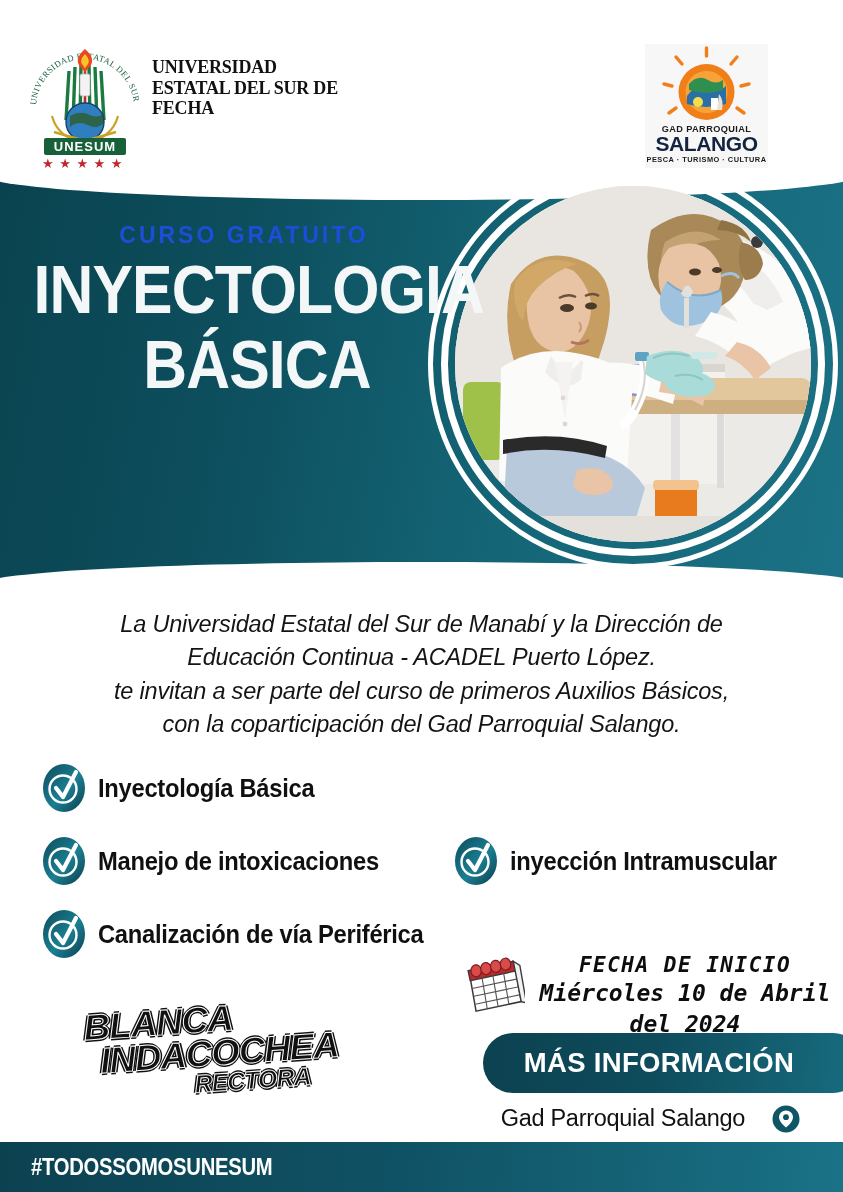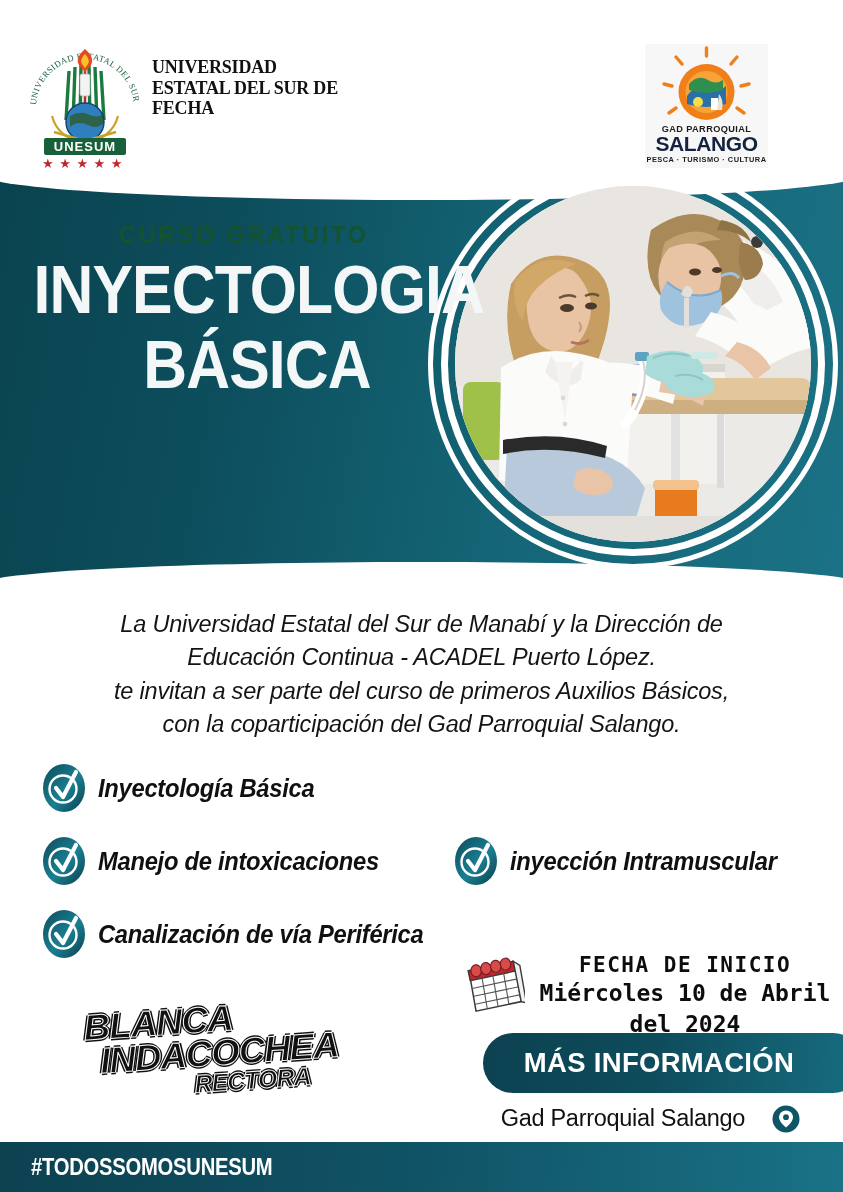--- a/index.html
+++ b/index.html
@@ -44,21 +44,21 @@
   }
   .hero-curve-bottom{
     position:absolute;left:0;bottom:-1px;width:843px;height:22px;
     background:#ffffff;
     border-radius:50% 50% 0 0/100% 100% 0 0;
     transform:scaleX(1.04);
   }
   .hero-text{position:absolute;left:0;top:0;width:470px;z-index:6;}
   .kicker{
     margin:47px 0 8px 0;text-align:center;
-    color:#14532d;font-weight:bold;font-size:23px;letter-spacing:3.0px;
+    color:#1d4ed8;font-weight:bold;font-size:23px;letter-spacing:3.0px;
     padding-left:18px;
   }
   .title-1{
     margin:6px 0 0 0;text-align:center;
     color:#f4f7f7;font-weight:bold;font-size:69px;line-height:0.97;
     letter-spacing:-1px;
     transform:scaleX(0.88);transform-origin:center;
     padding-left:6px;
   }
   .title-2{
@@ -92,21 +92,21 @@
     position:absolute;left:46px;top:608px;width:751px;
     text-align:center;color:#141414;
     font-size:23.5px;line-height:1.42;font-weight:normal;
     letter-spacing:-0.2px;
   }
   .lead span{display:block;font-style:italic;}
 
   
   .checks{position:absolute;left:40px;top:762px;width:800px;}
   .check-row{display:flex;align-items:center;margin-bottom:21px;}
-  .check-item{display:flex;align-items:center;font-style:italic;}
+  .check-item{display:flex;align-items:center;}
   .check-item.col-a{width:412px;}
   .check-icon{
     width:48px;height:52px;flex:0 0 48px;margin-right:10px;position:relative;
   }
   .check-icon svg{display:block;}
   .check-label{
     font-size:25px;font-weight:bold;color:#101010;letter-spacing:-0.3px;
     white-space:nowrap;
     transform:scaleX(0.95);transform-origin:left center;
   }
@@ -127,20 +127,21 @@
   .rectora .l2{font-size:36px;line-height:0.95;margin-left:14px;transform:scaleX(1.02);}
   .rectora .l3{font-size:25px;line-height:1;margin-left:104px;}
 
   
   .calendar-icon{position:absolute;left:459px;top:957px;width:66px;height:56px;}
   .calendar-icon svg{display:block;}
   .date-block{
     position:absolute;left:530px;top:952px;width:310px;text-align:center;
     font-family:"DejaVu Sans Mono", monospace;
     color:#0d0d0d;
+    font-style:italic;
   }
   .date-title{font-size:21px;font-weight:bold;letter-spacing:1.5px;line-height:1.25;}
   .date-line{font-size:23px;font-weight:bold;letter-spacing:0px;line-height:1.35;}
   .date-time{font-size:19.5px;font-weight:bold;letter-spacing:0px;line-height:1.35;}
 
   
   .cta{
     position:absolute;left:483px;top:1033px;width:380px;height:60px;
     border-radius:32px;
     background:linear-gradient(96deg,#0c4150 0%,#0e4c5c 45%,#176d80 100%);

